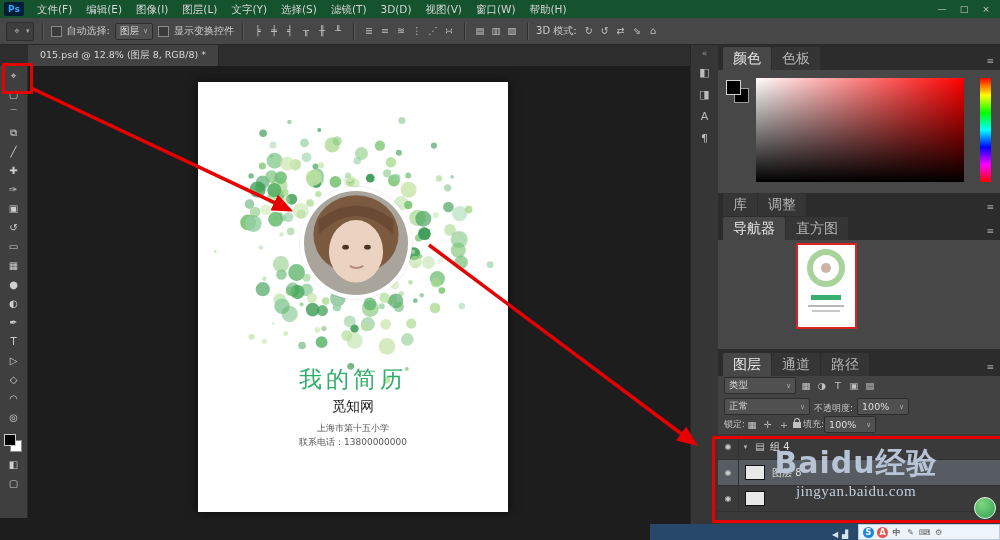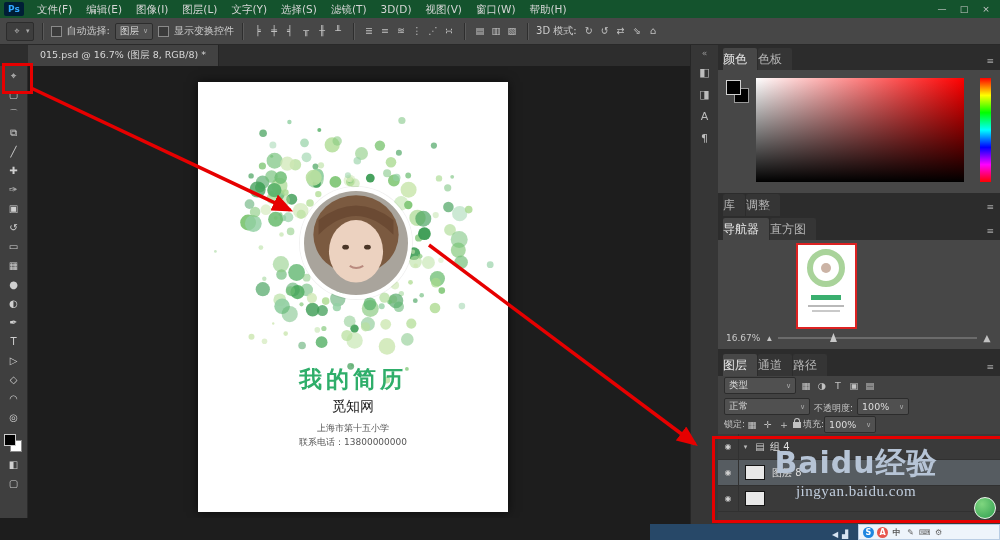--- a/index.html
+++ b/index.html
@@ -46,35 +46,35 @@
   .tb-fg{position:absolute;left:4px;top:3px;width:10px;height:10px;background:#000000;border:1px solid #cccccc;}
 
   
   .canvas{position:absolute;left:28px;top:66px;width:662px;height:452px;background:#1d1d1d;overflow:hidden;}
   .artboard{position:absolute;left:170px;top:16px;width:310px;height:430px;background:#ffffff;
     box-shadow:0 0 10px rgba(0,0,0,0.65);}
   #wreath{position:absolute;left:0;top:2px;}
   .photo{position:absolute;left:102px;top:105px;width:104px;height:104px;border-radius:50%;
     border:4px solid #ffffff;overflow:hidden;box-shadow:0 0 0 1px rgba(0,0,0,0.06);}
   .rtitle{position:absolute;left:0;top:282px;width:100%;text-align:center;font-size:23px;
-    font-weight:bold;letter-spacing:4px;}
+    font-weight:normal;letter-spacing:4px;}
   .rorg{position:absolute;left:0;top:316px;width:100%;text-align:center;font-size:14px;color:#1c1c1c;}
   .rline{position:absolute;left:0;width:100%;text-align:center;font-size:9px;color:#555555;}
 
   
   .dock{position:absolute;left:690px;top:45px;width:28px;height:495px;background:#363636;
     border-left:1px solid #262626;box-sizing:border-box;text-align:center;}
   .dock .gicon{display:block;margin:8px auto 0 auto;font-size:11px;color:#bdbdbd;}
   .dock .expand{margin-top:3px;font-size:9px;color:#9a9a9a;display:block;}
 
   
   .panels{position:absolute;left:718px;top:45px;width:282px;height:495px;background:#2c2c2c;}
   .ppanel{position:absolute;left:0;width:282px;}
   .phead{height:19px;display:flex;align-items:flex-end;padding-left:5px;background:#2c2c2c;position:relative;}
-  .ptab{padding:3px 10px 2px 0;background:#353535;color:#b5b5b5;font-size:12px;margin-right:1px;
+  .ptab{padding:3px 10px 2px 10px;background:#353535;color:#b5b5b5;font-size:14px;margin-right:1px;
     border-radius:2px 2px 0 0;cursor:default;}
   .ptab.active{background:#474747;color:#e8e8e8;}
   .pmenu{position:absolute;right:6px;bottom:4px;font-size:9px;color:#a5a5a5;}
   .pbody{position:absolute;left:0;right:0;top:19px;bottom:0;background:#474747;}
 
   .p-color{top:6px;height:142px;}
   .fgbgsw{position:absolute;left:8px;top:10px;width:26px;height:26px;}
   .sw-b{position:absolute;left:8px;top:8px;width:13px;height:13px;background:#000;border:1px solid #9a9a9a;}
   .sw-f{position:absolute;left:0;top:0;width:13px;height:13px;background:#000;border:1px solid #d0d0d0;}
   .satfield{position:absolute;left:38px;top:8px;width:208px;height:104px;
@@ -219,21 +219,21 @@
         <span class="gicon">↻</span>
         <span class="gicon">↺</span>
         <span class="gicon">⇄</span>
         <span class="gicon">⇘</span>
         <span class="gicon">⌂</span>
       </span>
   </div>
 
   <div class="tabbar">
     <div class="doctab">
-      <span>015.psd @ 16.7% (图层 8, RGB/8) *</span>
+      <span>015.psd @ 12.8% (图层 8, RGB/8) *</span>
     </div>
   </div>
 
   <div class="toolbar">
     <div>
         <div class="tool">⌖</div>
         <div class="tool">▢</div>
         <div class="tool">⌒</div>
         <div class="tool">⧉</div>
         <div class="tool">╱</div>
@@ -488,28 +488,20 @@
         <span class="pmenu">≡</span>
       </div>
       <div class="pbody">
         <div class="navthumb">
           <span class="navring"></span>
           <span class="navface"></span>
           <span class="navbar1"></span>
           <span class="navbar2"></span>
           <span class="navbar3"></span>
         </div>
-        <div class="navfoot">
-          <span>16.67%</span>
-          <span class="gicon" style="width:8px">▴</span>
-          <span class="navtrack">
-            <span class="navthumbslider"></span>
-          </span>
-          <span class="gicon" style="width:10px">▲</span>
-        </div>
       </div>
     </div>
 
     <div class="ppanel p-layers">
       <div class="phead">
         <span style="display:flex">
             <span class="ptab active">图层</span>
             <span class="ptab">通道</span>
             <span class="ptab">路径</span>
           </span>

